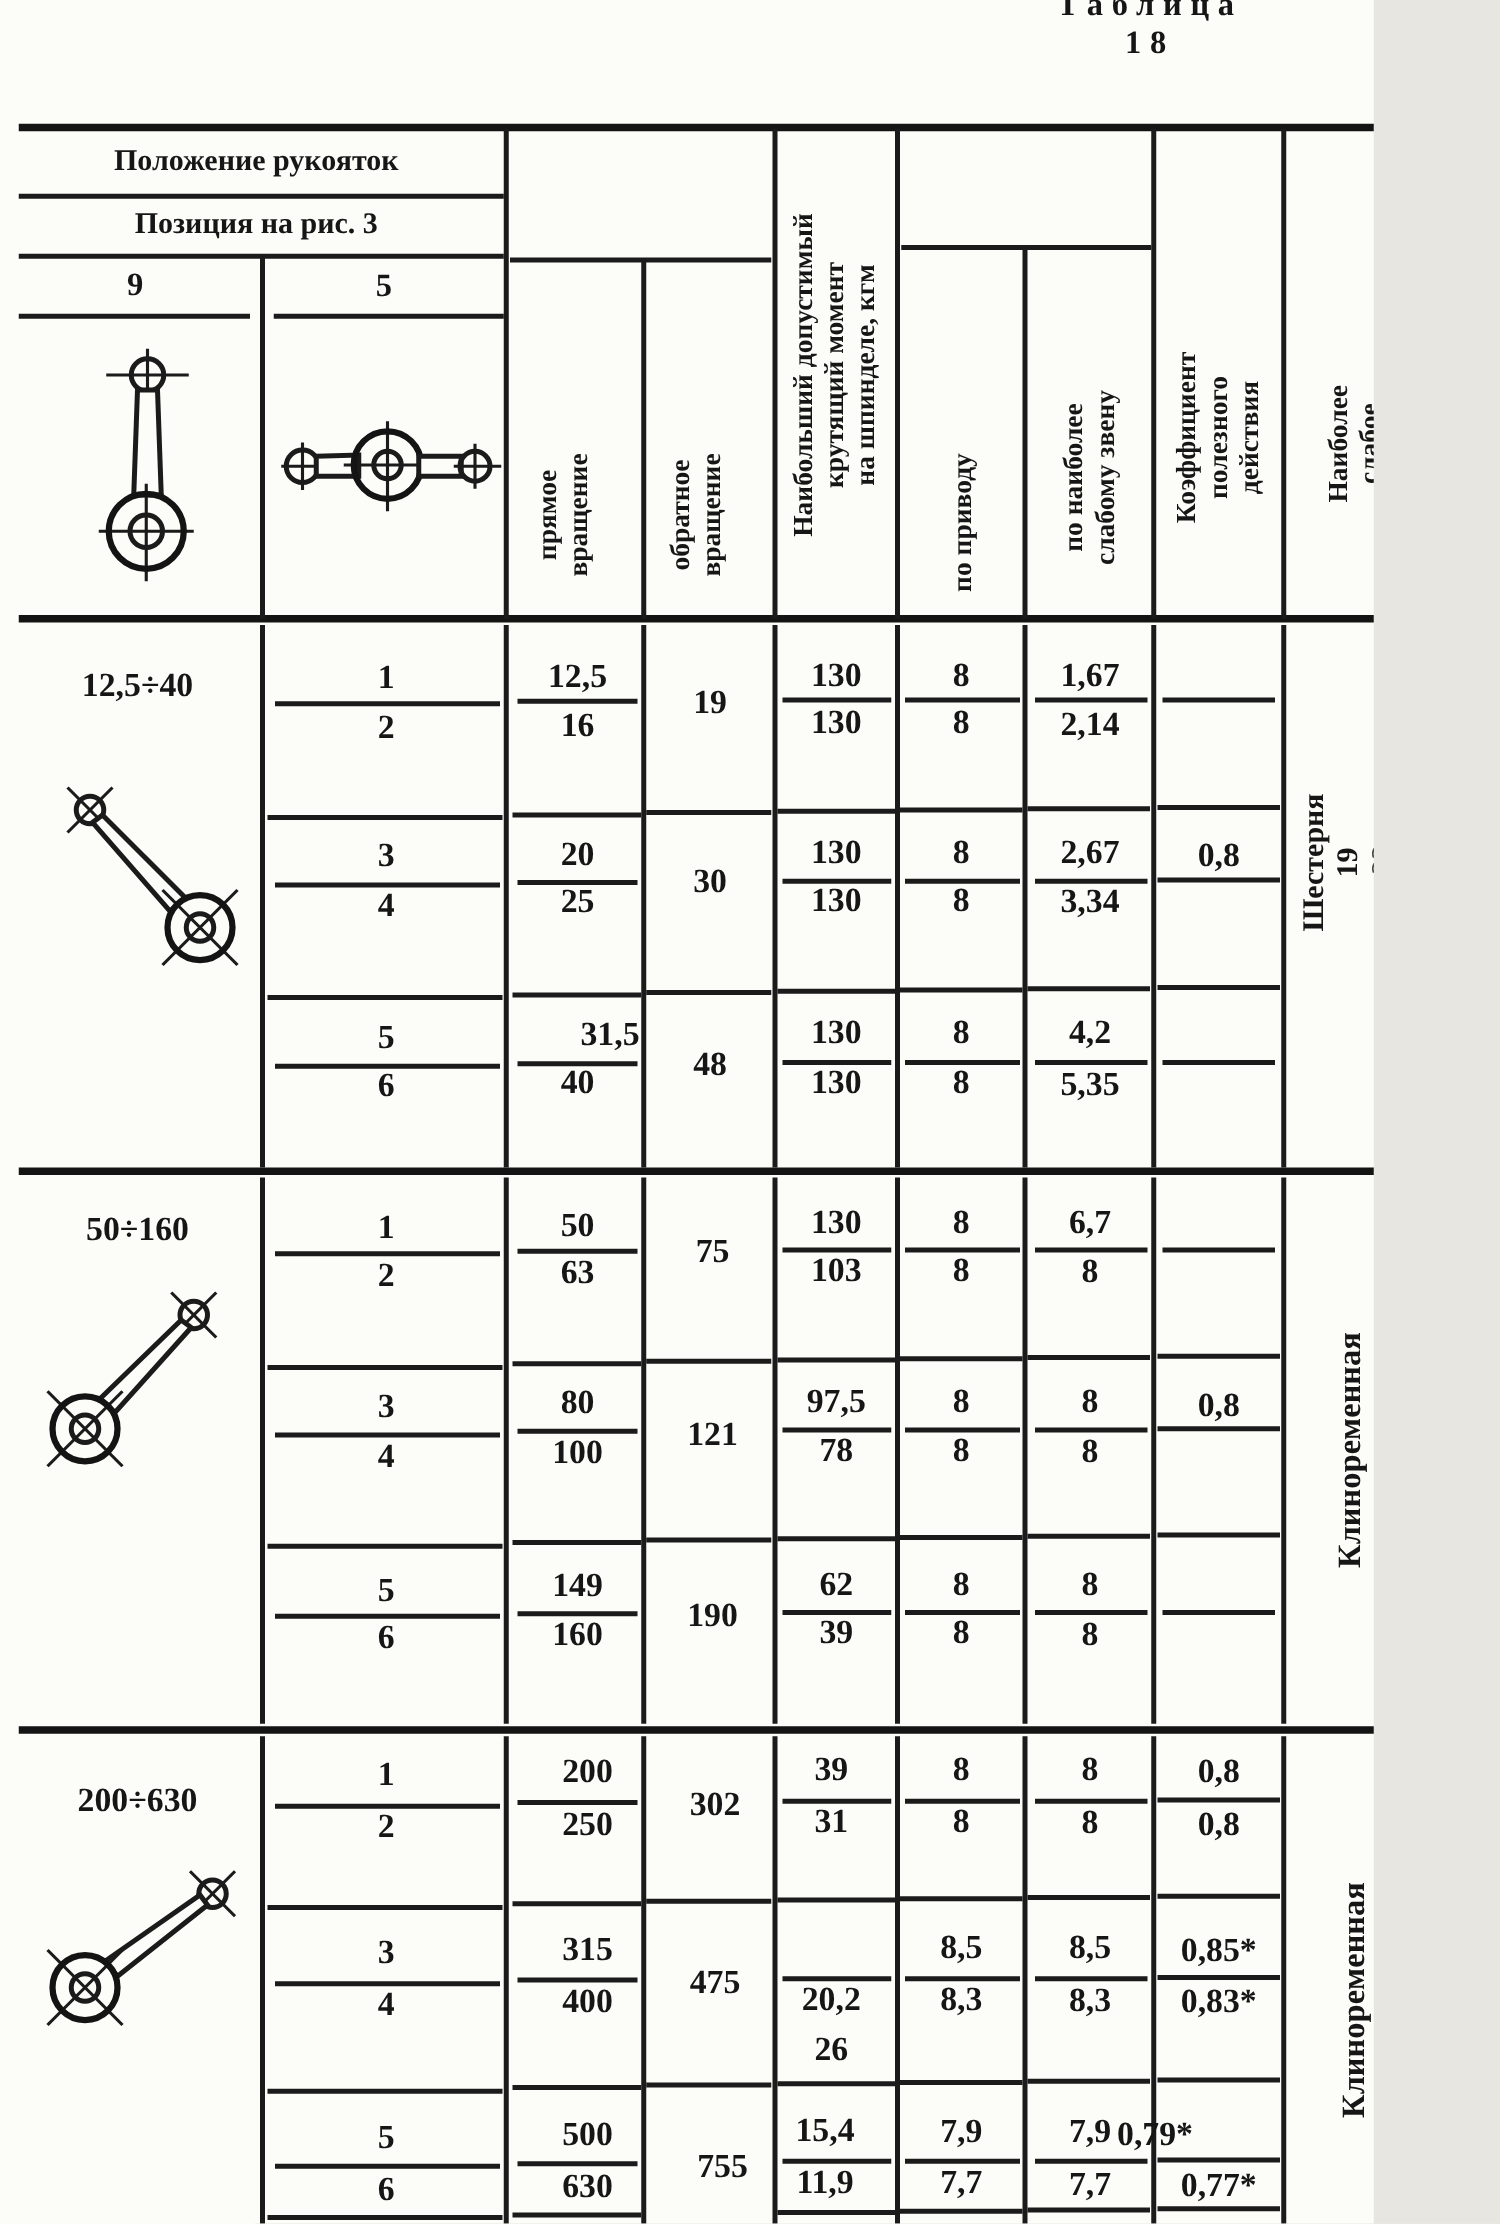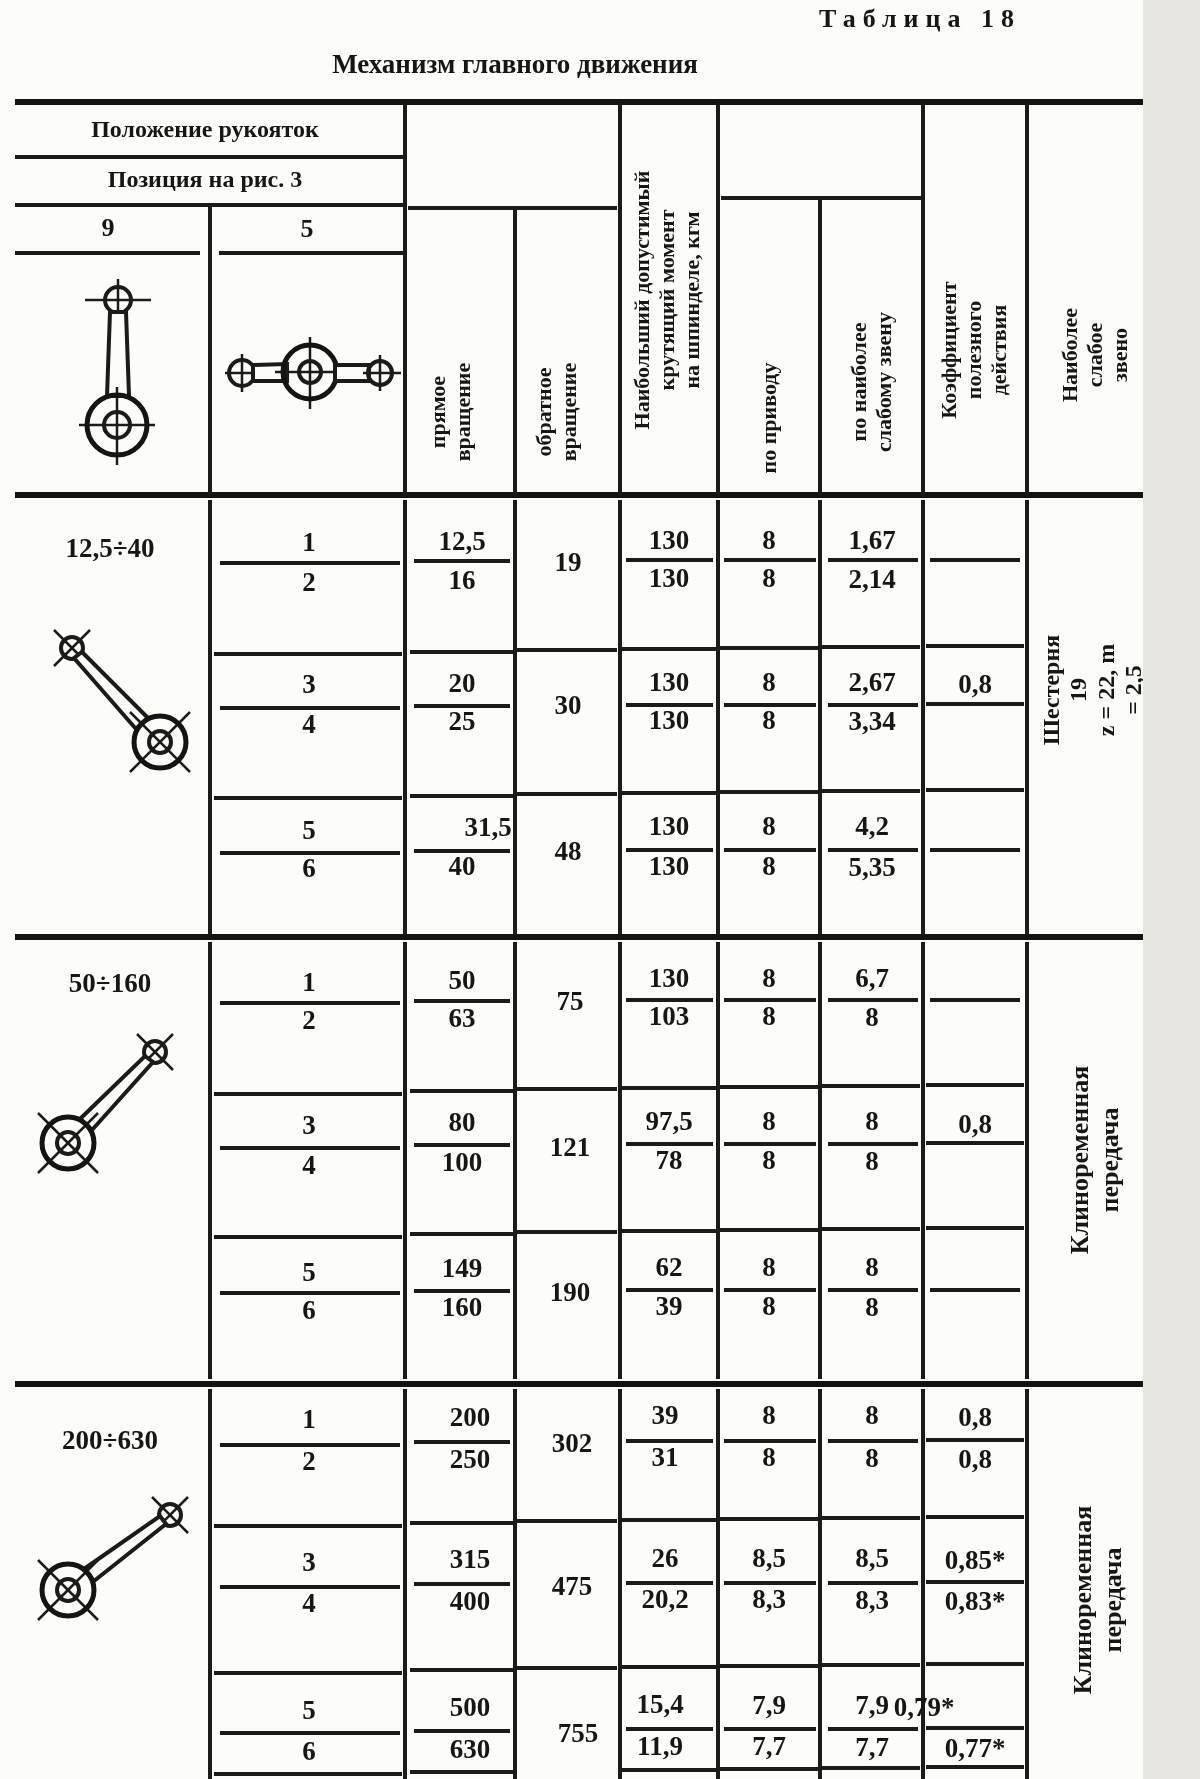--- a/index.html
+++ b/index.html
@@ -1,17 +1,17 @@
 <!DOCTYPE html>
 <html><head>
 <meta charset="utf-8">
 <style>
   html,body{margin:0;padding:0;background:#e8e6e0;}
   #page{position:relative;width:1099px;height:1779px;background:#fcfcf8;overflow:hidden;
-        font-family:"Liberation Serif","DejaVu Serif",serif;color:#161616;padding-left:44px;}
+        font-family:"Liberation Serif","DejaVu Serif",serif;color:#161616;}
   .t{position:absolute;transform:translate(-50%,-50%);font-weight:700;font-size:27px;
      white-space:pre-line;text-align:center;line-height:1.14;color:#161616;}
   .rot{transform:translate(-50%,-50%) rotate(-90deg);}
   .s{font-size:22px;}
   .m{font-size:24px;}
   .spaced{letter-spacing:7px;font-size:26px;}
   .h{position:absolute;background:#1b1b1b;height:4px;}
   .thick{height:6px;background:#141414;}
   .v{position:absolute;background:#1b1b1b;width:4px;}
   svg{position:absolute;overflow:visible;}
@@ -19,21 +19,20 @@
   svg .ln5{stroke:#141414;stroke-width:5;fill:none;}
   svg .body{stroke:#1b1b1b;stroke-width:4;fill:#fcfcf8;}
   svg .tick{stroke:#1b1b1b;stroke-width:2.5;fill:none;}
 </style>
 </head>
 <body>
 
 <div id="page">
 
   <div class="t spaced" style="left:920px;top:19px">Таблица 18</div>
-  <div class="t" style="left:515px;top:64px;font-size:27px">Механизм главного движения</div>
 
   <div class="h thick" style="left:15px;top:99px;width:1177px"></div>
   <div class="h" style="left:15px;top:155px;width:388px"></div>
   <div class="h" style="left:15px;top:203px;width:388px"></div>
   <div class="h" style="left:15px;top:251px;width:185px"></div>
   <div class="h" style="left:219px;top:251px;width:184px"></div>
   <div class="h" style="left:408px;top:206px;width:209px"></div>
   <div class="h" style="left:721px;top:196px;width:200px"></div>
   <div class="h thick" style="left:15px;top:492px;width:1150px"></div>
 
@@ -329,21 +328,21 @@
   <div class="h" style="left:410px;top:1521px;width:103px"></div>
   <div class="h" style="left:517px;top:1519px;width:100px"></div>
   <div class="h" style="left:622px;top:1518px;width:94px"></div>
   <div class="h" style="left:720px;top:1517px;width:98px"></div>
   <div class="h" style="left:822px;top:1516px;width:98px"></div>
   <div class="h" style="left:926px;top:1515px;width:98px"></div>
 
   <div class="t" style="left:309px;top:1562px">3</div>
   <div class="t" style="left:470px;top:1559px">315</div>
   <div class="t" style="left:572px;top:1586px">475</div>
-  <div class="t" style="left:665px;top:1558px">26</div>
+  <div class="t" style="left:665px;top:1639px">26</div>
   <div class="t" style="left:769px;top:1558px">8,5</div>
   <div class="t" style="left:872px;top:1558px">8,5</div>
   <div class="t" style="left:975px;top:1560px">0,85*</div>
   <div class="h" style="left:220px;top:1585px;width:180px"></div>
   <div class="h" style="left:414px;top:1582px;width:96px"></div>
   <div class="h" style="left:626px;top:1581px;width:87px"></div>
   <div class="h" style="left:724px;top:1581px;width:92px"></div>
   <div class="h" style="left:828px;top:1581px;width:90px"></div>
   <div class="h" style="left:926px;top:1580px;width:98px"></div>
   <div class="t" style="left:309px;top:1603px">4</div>

